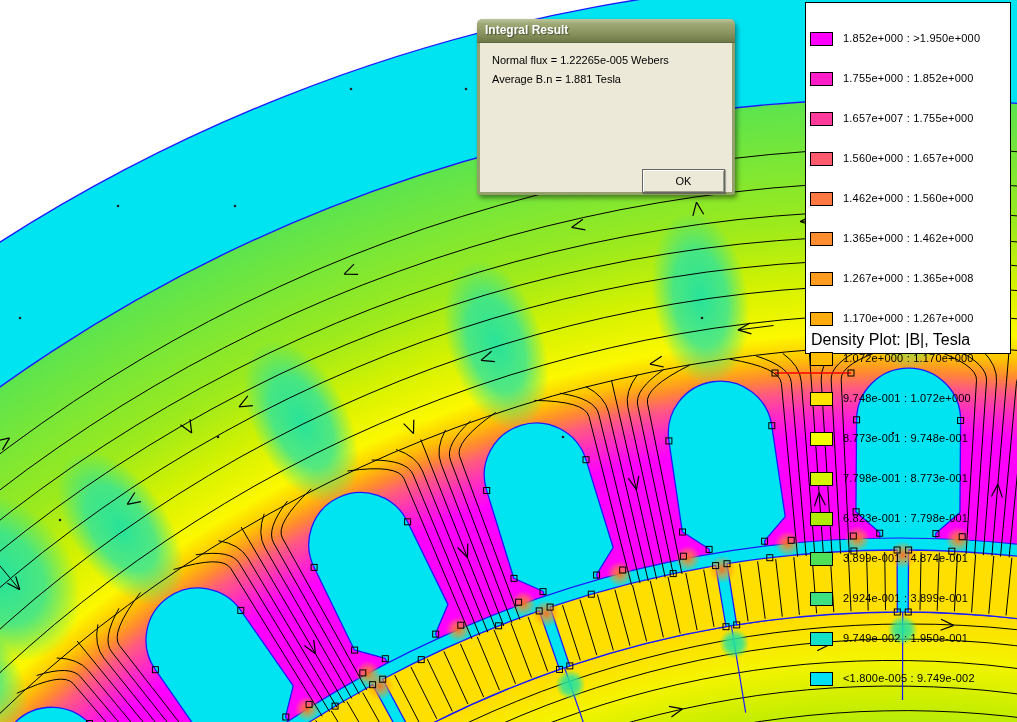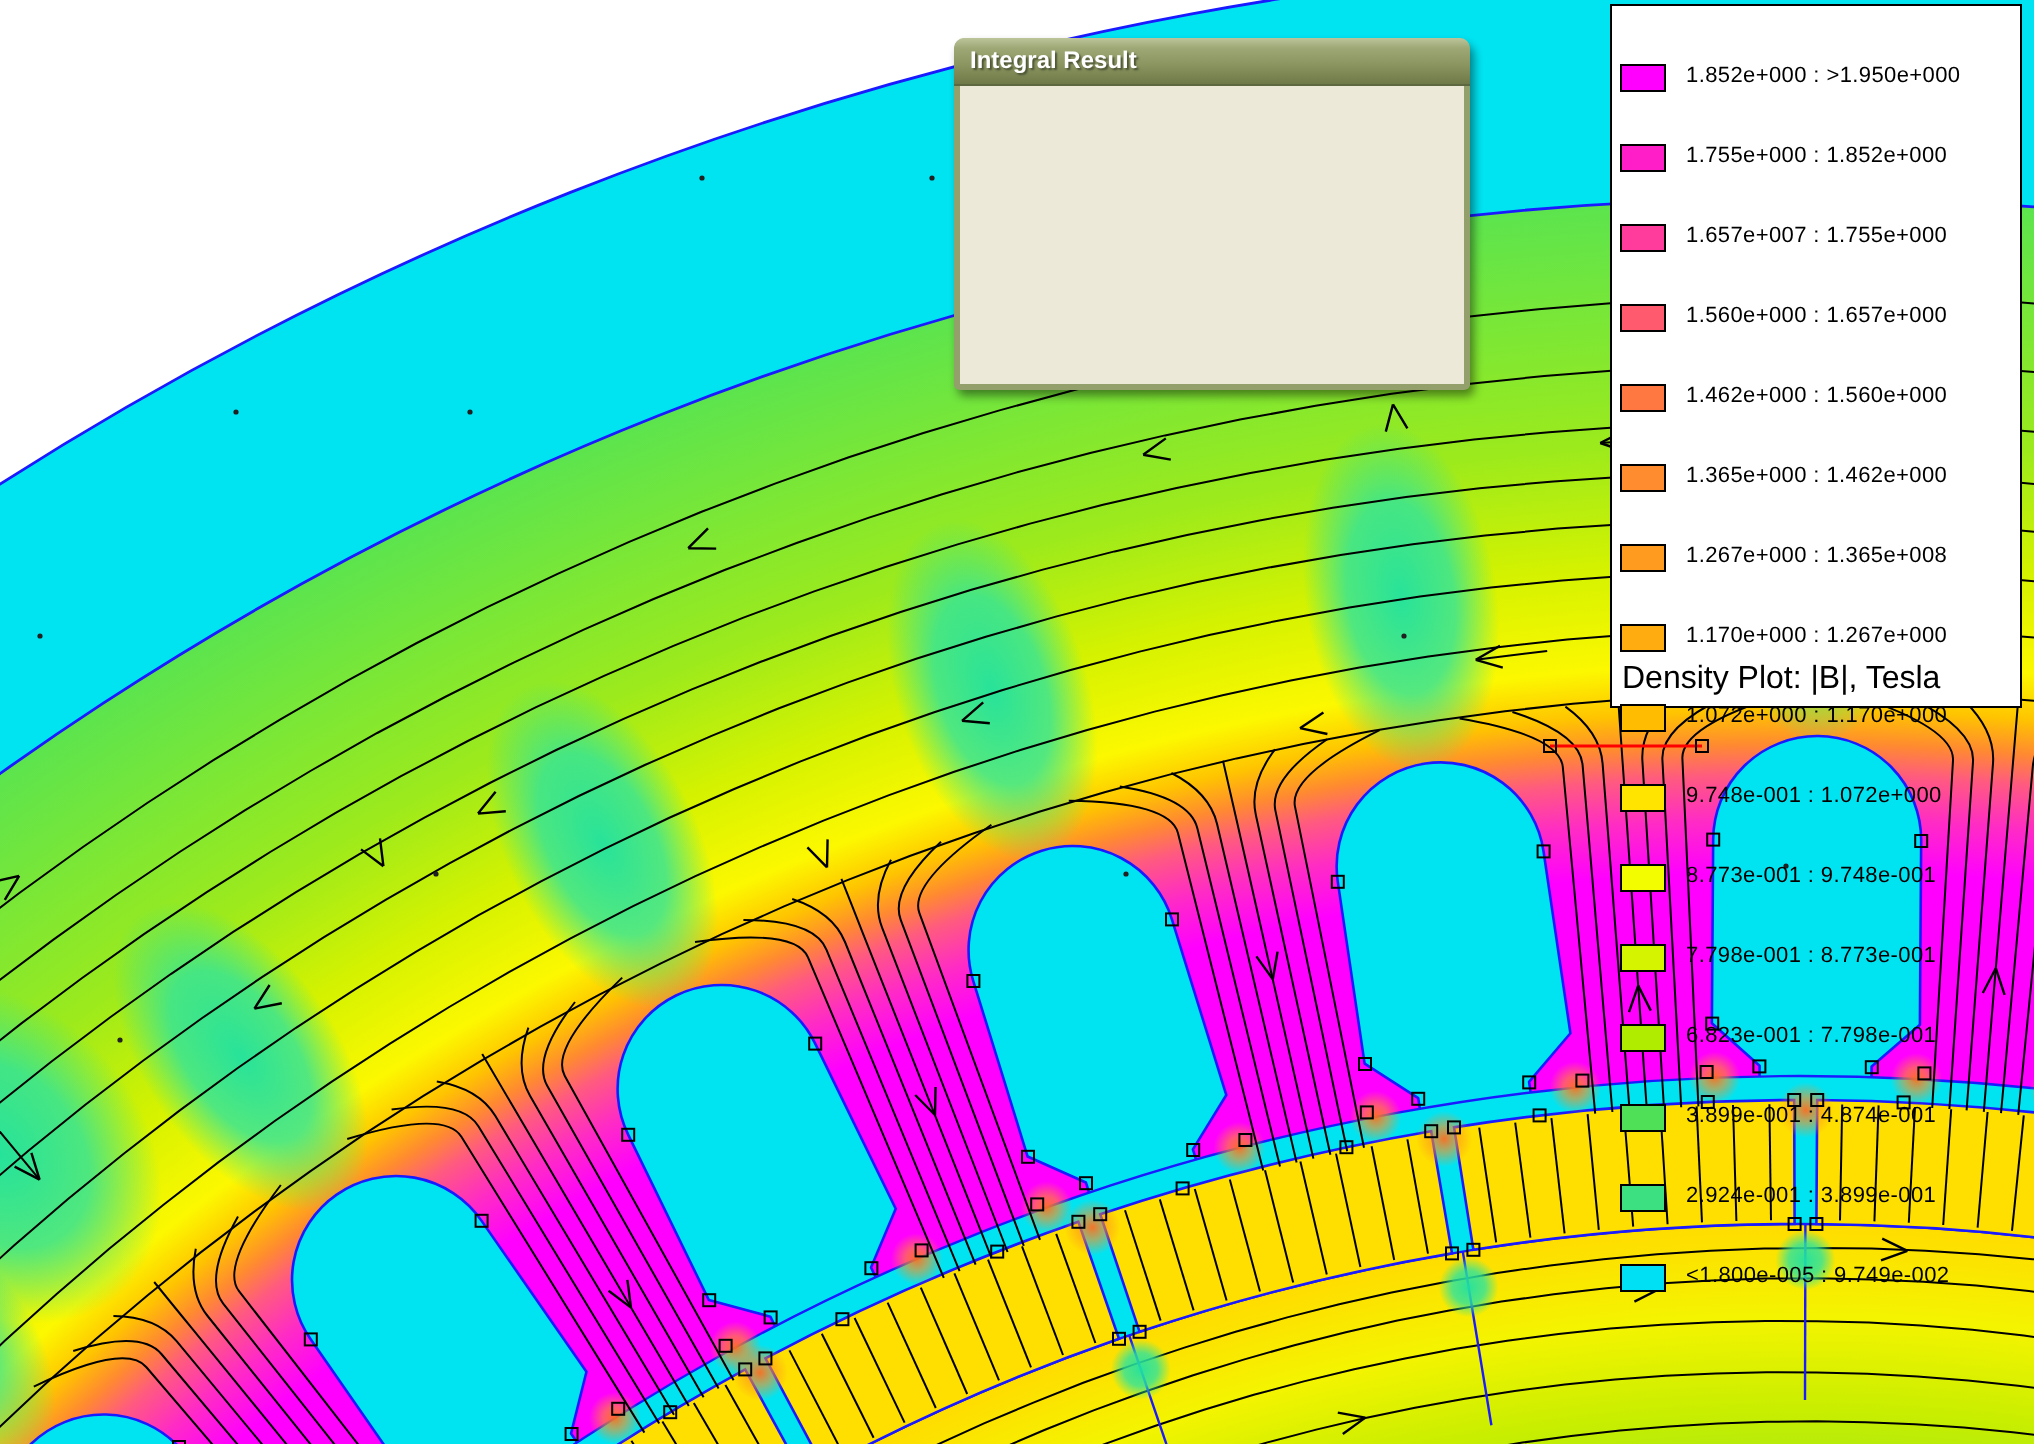--- a/index.html
+++ b/index.html
@@ -416,26 +416,35 @@
         </div>
         <div class="legend-row">
           <span class="legend-swatch" style="background: rgb(80, 224, 88);"></span>
           <span class="legend-label">3.899e-001 : 4.874e-001</span>
         </div>
         <div class="legend-row">
           <span class="legend-swatch" style="background: rgb(60, 224, 128);"></span>
           <span class="legend-label">2.924e-001 : 3.899e-001</span>
         </div>
         <div class="legend-row">
+          <span class="legend-swatch" style="background: rgb(20, 224, 200);"></span>
+          <span class="legend-label">9.749e-002 : 1.950e-001</span>
+        </div>
+        <div class="legend-row">
           <span class="legend-swatch" style="background: rgb(0, 224, 244);"></span>
           <span class="legend-label">&lt;1.800e-005 : 9.749e-002</span>
         </div>
       </div>
     <div class="legend-title">Density Plot: |B|, Tesla</div>
   </div>
 
   <div class="dialog">
     <div class="titlebar">
       <span>Integral Result</span>
     </div>
+    <div class="dialog-body">
+      <div class="dline">Normal flux = 1.22265e-005 Webers</div>
+      <div class="dline">Average B.n = 1.881 Tesla</div>
+      <button class="ok">OK</button>
+    </div>
   </div>
 
 </div>
 
 </body></html>

